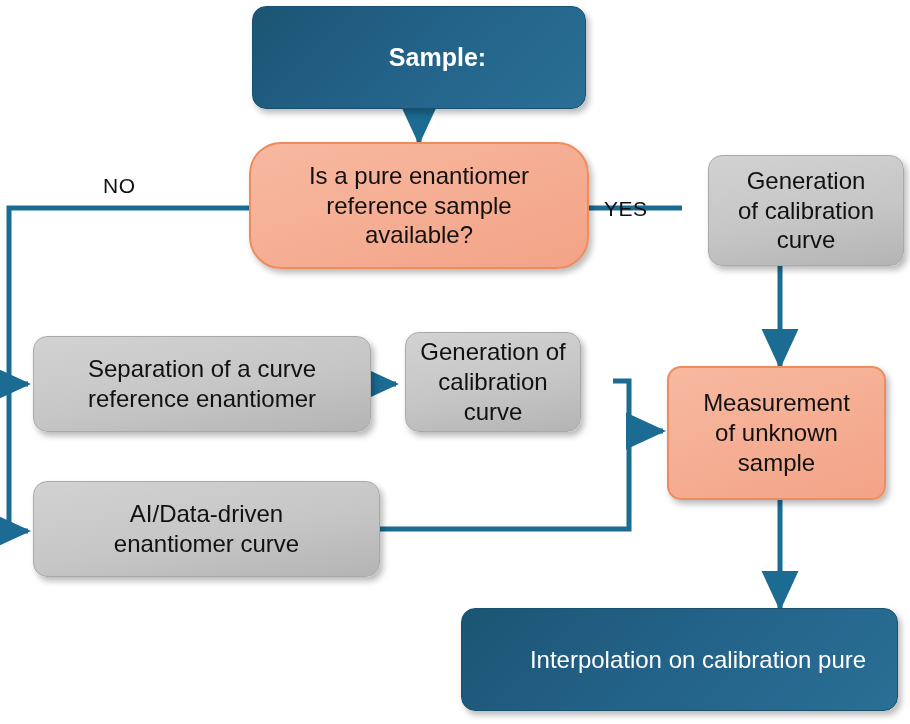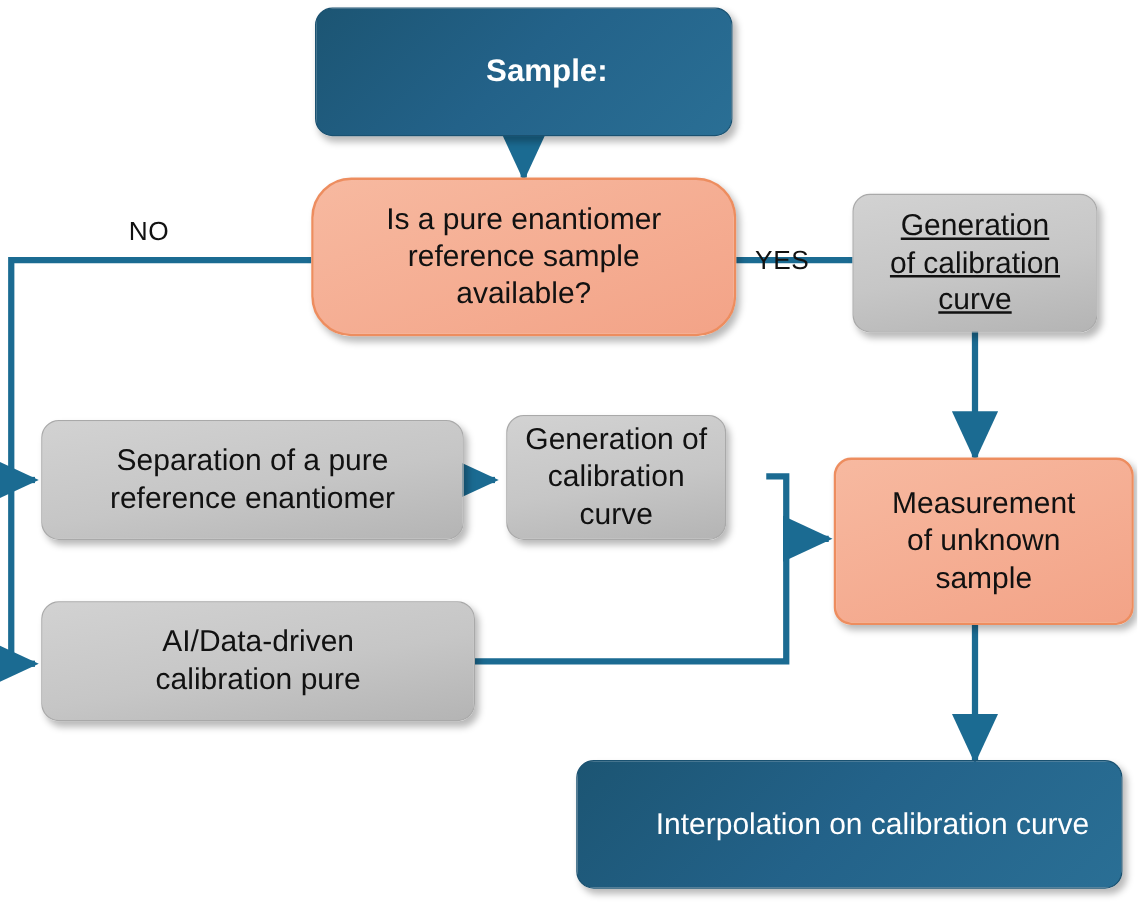--- a/index.html
+++ b/index.html
@@ -115,47 +115,47 @@
   <div class="node node-salmon" style="left:249px; top:142px; width:340px; height:127px;border-radius:32px;">
     <span class="txt">Is a pure enantiomer
 reference sample
 available?</span>
   </div>
 
   <div class="edge-label" style="left:604px; top:173px;margin-top:24px;">YES</div>
 
   <div class="edge-label" style="left:103px; top:174px;">NO</div>
 
-  <div class="node node-gray" style="left:682px; top:155px; width:196px; height:111px;text-decoration:underline;">
+  <div class="node node-gray" style="left:708px; top:155px; width:196px; height:111px;">
     <span class="txt">Generation
 of calibration
 curve</span>
   </div>
 
   <div class="node node-gray" style="left:33px; top:336px; width:338px; height:96px;">
-    <span class="txt">Separation of a pure
+    <span class="txt">Separation of a curve
 reference enantiomer</span>
   </div>
 
   <div class="node node-gray" style="left:405px; top:332px; width:176px; height:100px;">
     <span class="txt">Generation of
 calibration
 curve</span>
   </div>
 
   <div class="node node-gray" style="left:33px; top:481px; width:347px; height:96px;">
     <span class="txt">AI/Data-driven
-calibration pure</span>
+enantiomer curve</span>
   </div>
 
-  <div class="node node-salmon" style="left:667px; top:366px; width:240px; height:134px;">
+  <div class="node node-salmon" style="left:667px; top:366px; width:219px; height:134px;">
     <span class="txt">Measurement
 of unknown
 sample</span>
   </div>
 
   <div class="node node-blue" style="left:461px; top:608px; width:437px; height:103px; font-size:24px;">
     <span class="txt">
-      <span>Interpolation on calibration curve</span><br>
+      <span>Interpolation on calibration pure</span><br>
     </span>
   </div>
 
 </div>
 
 </body></html>

